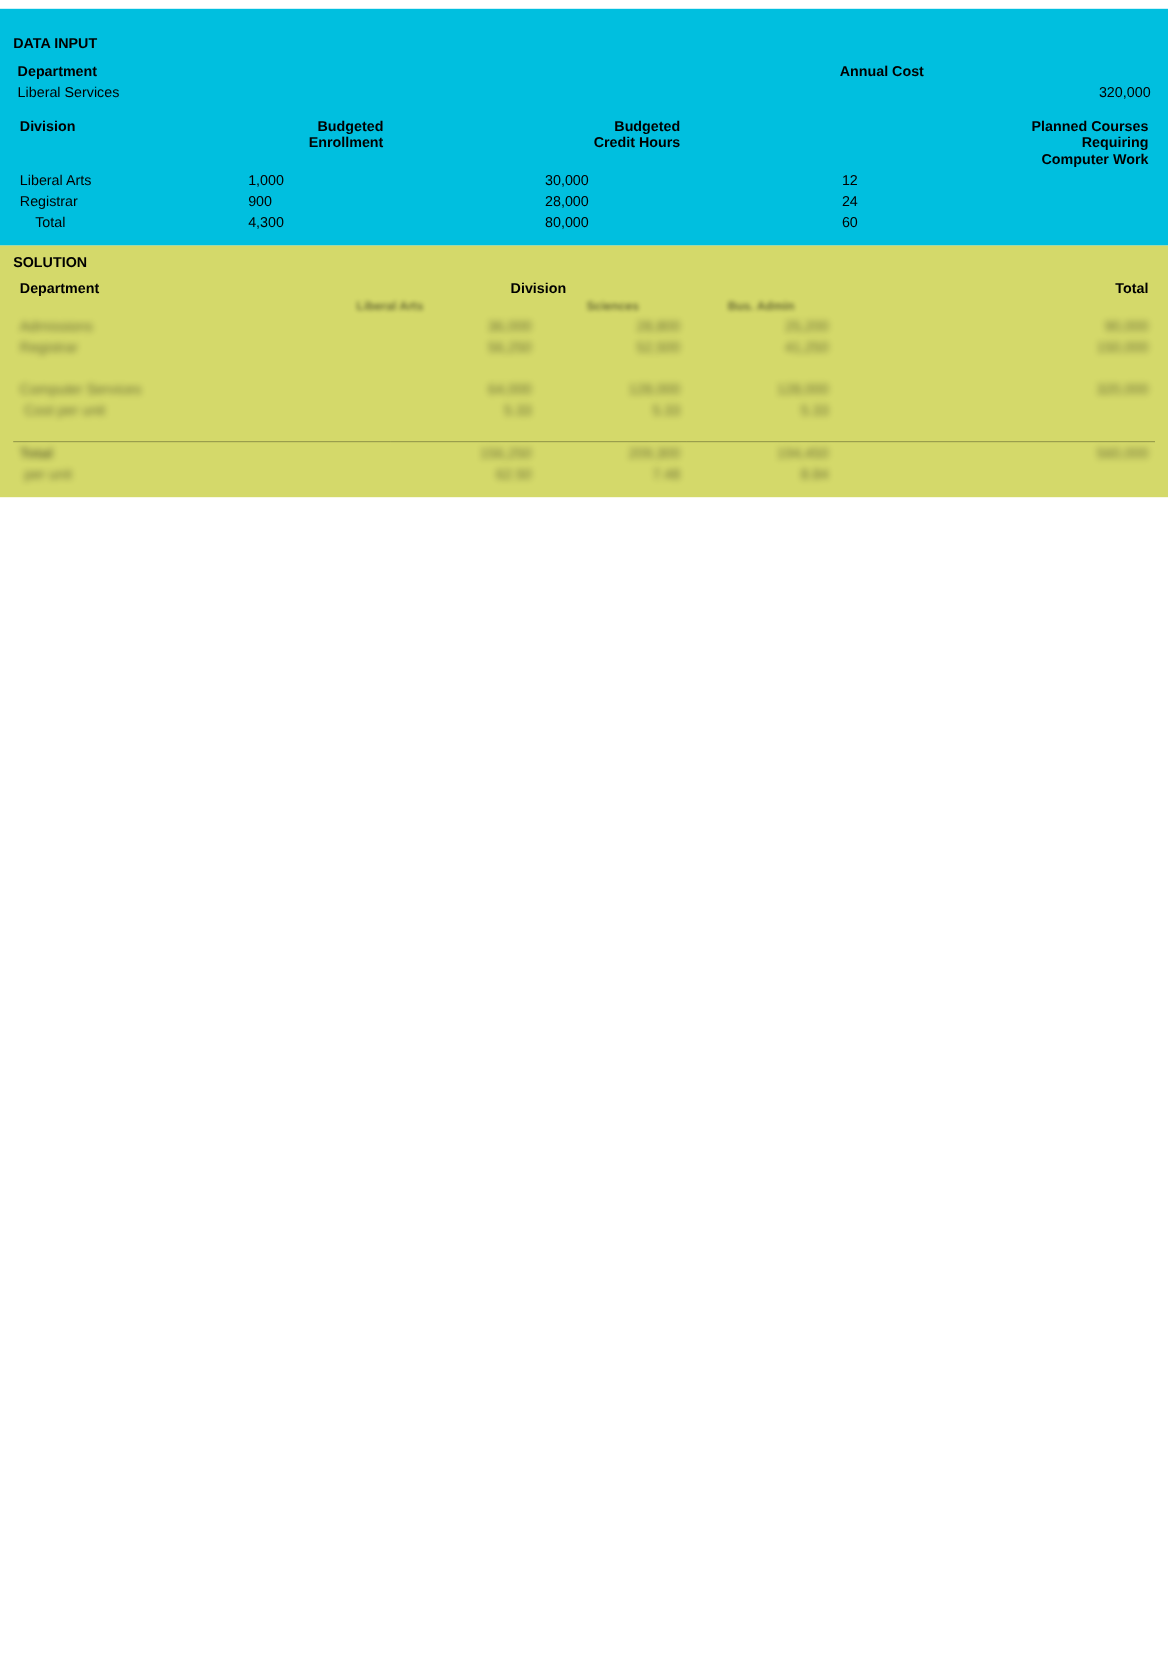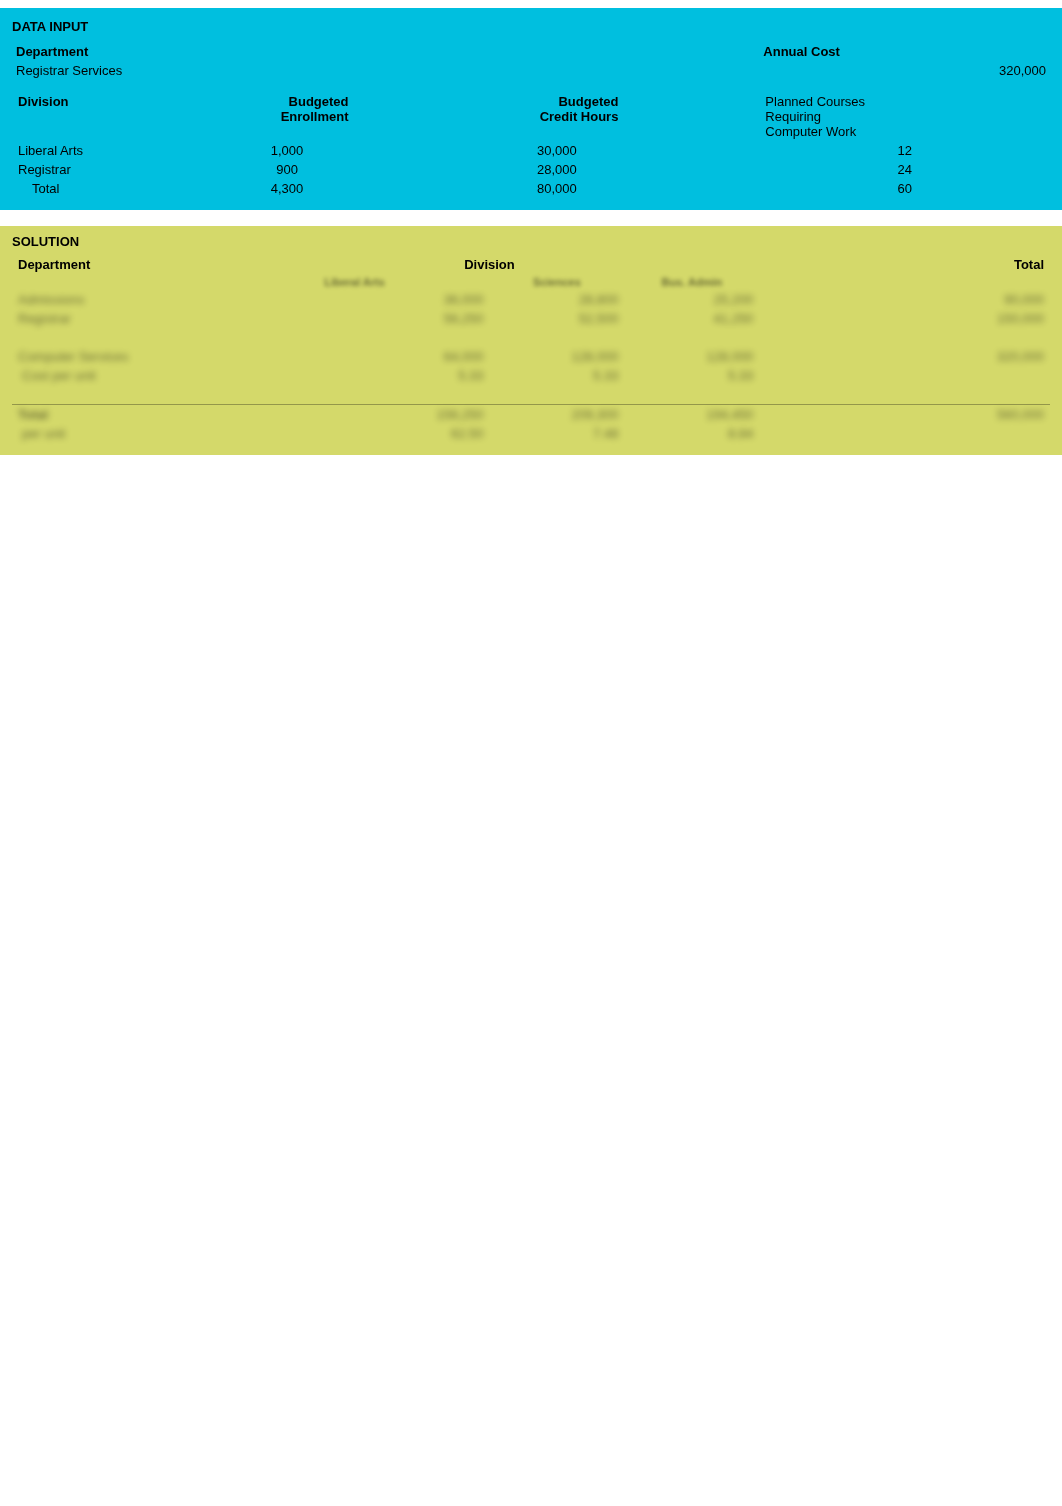--- a/index.html
+++ b/index.html
@@ -12,21 +12,21 @@
     }
 
     .page {
       width: 1062px;
       padding: 8px 0;
     }
 
     
     .data-input-section {
       background: #00BFDF;
-      padding: 11px 12px 12px 12px;
+      padding: 24px 12px 12px 12px;
       position: relative;
     }
 
     .section-title {
       font-weight: bold;
       font-size: 13px;
       margin-bottom: 8px;
     }
 
     
@@ -56,28 +56,28 @@
       padding: 2px 6px;
       vertical-align: top;
     }
 
     .division-table th {
       font-weight: bold;
       text-align: left;
     }
 
     .division-table th.right, .division-table td.right {
-      text-align: center;
+      text-align: left;
     }
 
     
     .solution-section {
       background: #D4D96A;
       padding: 8px 12px 12px 12px;
-      margin-top: 16px;
+      margin-top: 0;
     }
 
     .solution-title {
       font-weight: bold;
       font-size: 13px;
       margin-bottom: 6px;
     }
 
     .allocation-title {
       font-weight: bold;
@@ -149,21 +149,21 @@
           <th>Department</th>
           <th></th>
           <th></th>
           <th></th>
           <th></th>
           <th class="annual-cost-col">Annual Cost</th>
         </tr>
       </thead>
       <tbody>
         <tr>
-          <td>Registrar Services</td>
+          <td>Liberal Services</td>
           <td></td>
           <td></td>
           <td></td>
           <td></td>
           <td class="annual-cost-col">320,000</td>
         </tr>
       </tbody>
     </table>
 
     <table class="division-table">
@@ -175,21 +175,21 @@
         <col style="width:13%">
         <col style="width:28%">
       </colgroup>
       <thead>
         <tr>
           <th style="font-weight:bold;">Division</th>
           <th class="right" style="font-weight:bold; text-align:right;">Budgeted<br>Enrollment</th>
           <th></th>
           <th class="right" style="font-weight:bold; text-align:right;">Budgeted<br>Credit Hours</th>
           <th></th>
-          <th class="right" style="font-weight:normal; text-align:left;">Planned Courses<br>Requiring<br>Computer Work</th>
+          <th class="right" style="font-weight:bold; text-align:right;">Planned Courses<br>Requiring<br>Computer Work</th>
         </tr>
       </thead>
       <tbody>
         <tr>
           <td>Liberal Arts</td>
           <td class="right">1,000</td>
           <td></td>
           <td class="right">30,000</td>
           <td></td>
           <td class="right">12</td>

